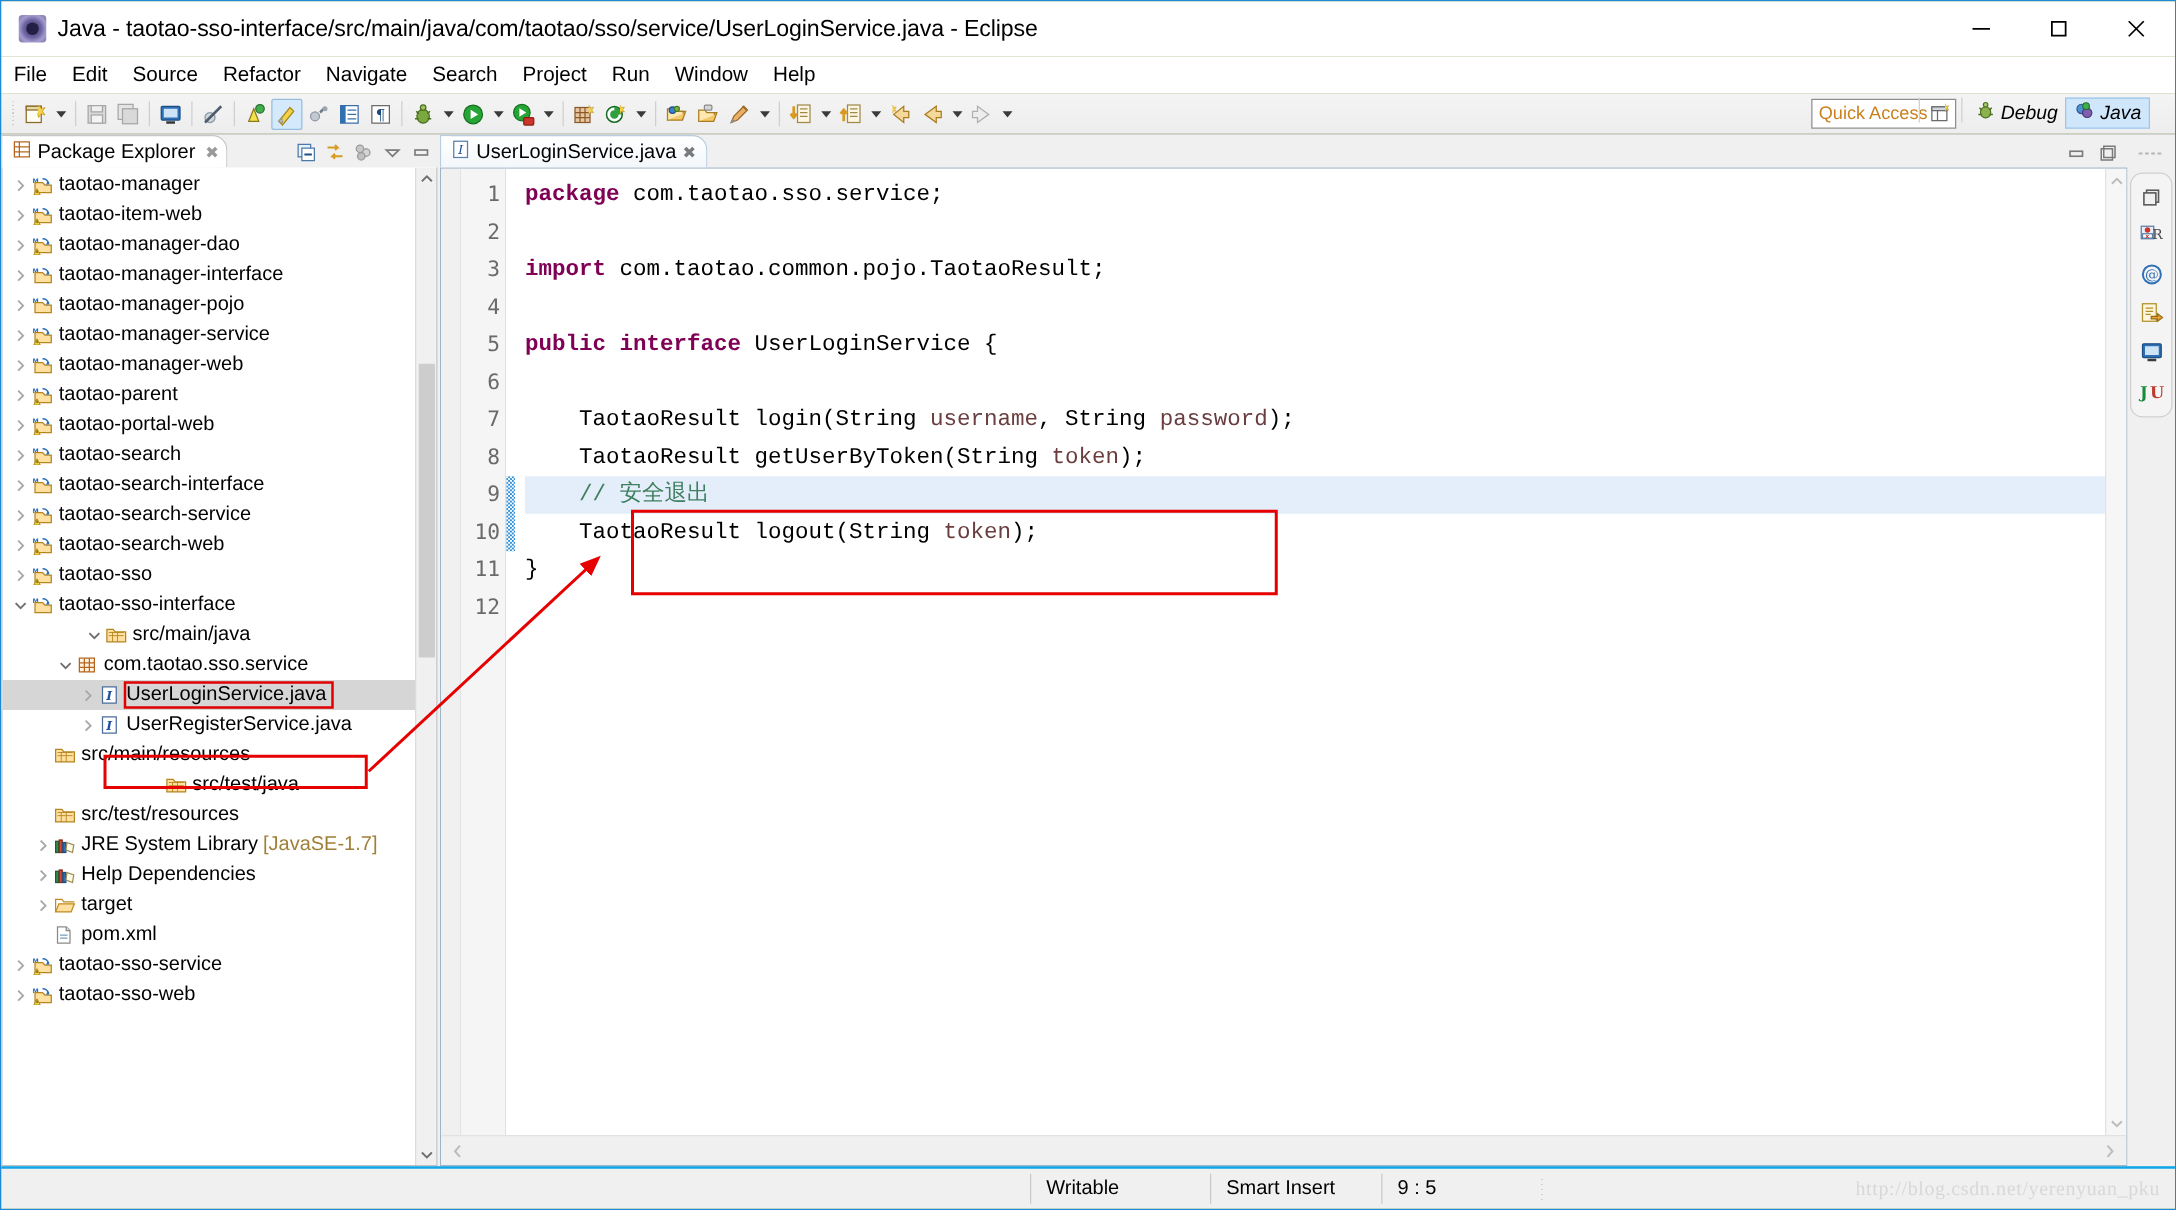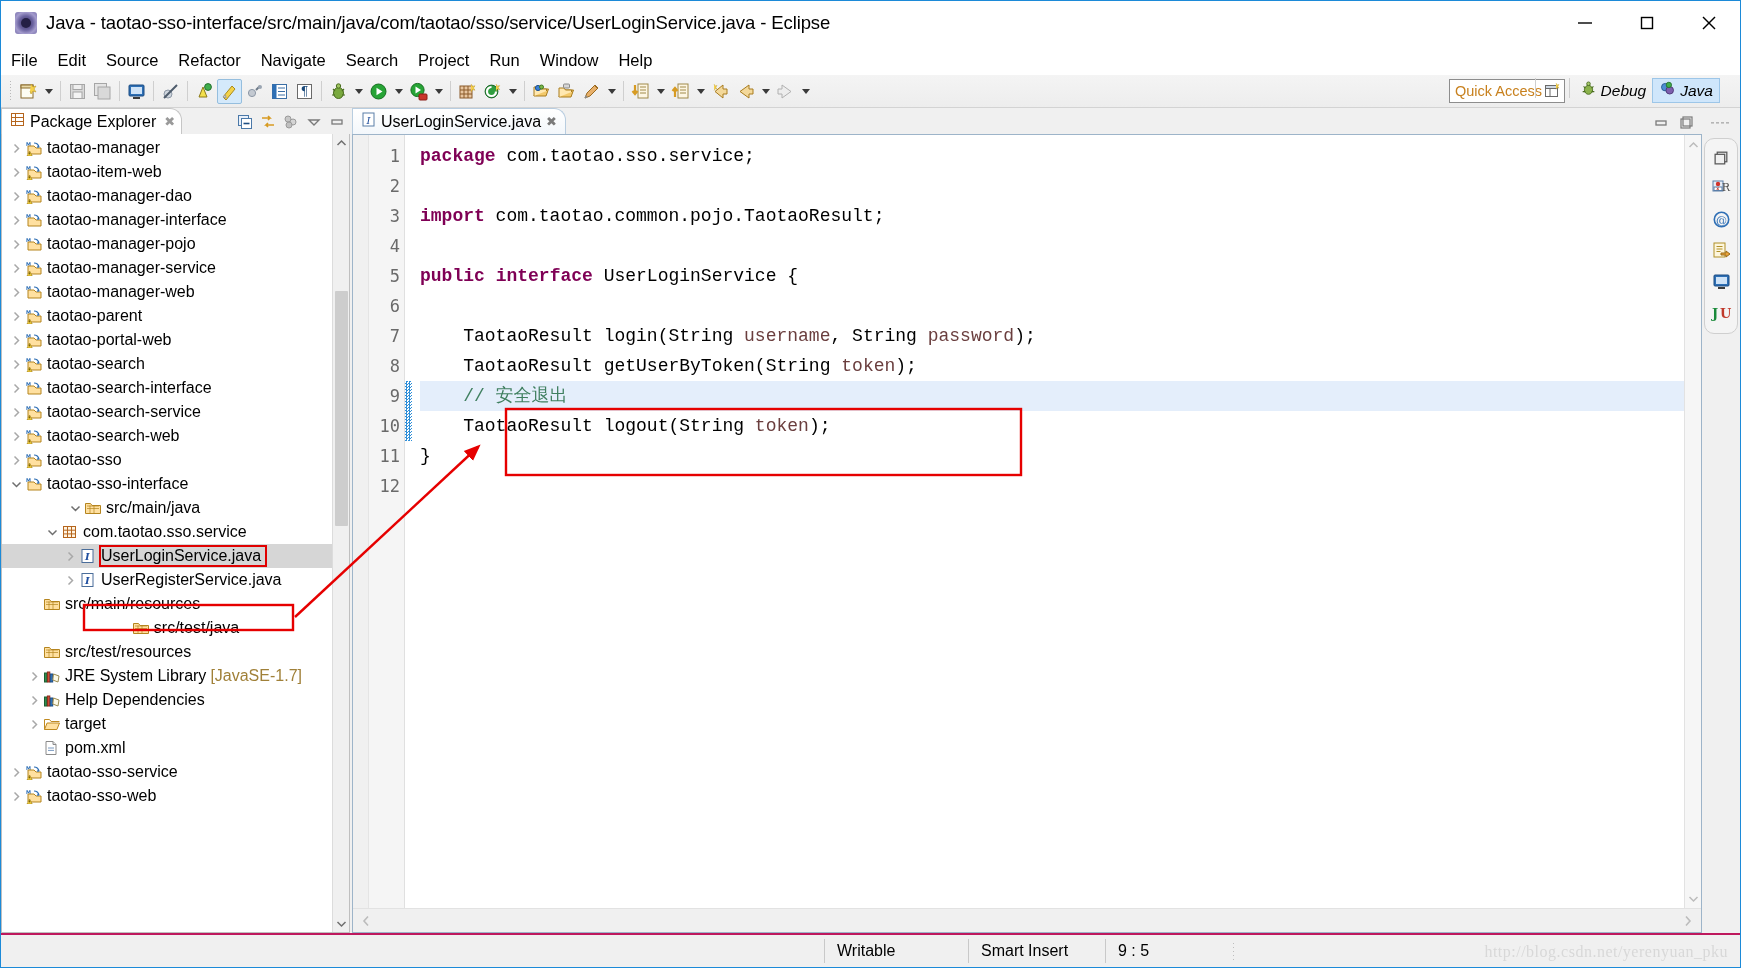--- a/index.html
+++ b/index.html
@@ -179,21 +179,21 @@
   .fv-top { height:26px; display:flex; align-items:center; justify-content:center; width:100%;}
   .fv-card {
     width:34px; background:#f4f4f4; border:1px solid #cfcfcf; border-radius:10px;
     display:flex; flex-direction:column; align-items:center; gap:7px; padding:6px 0 9px;
     margin-top:2px;
   }
   .fv-ic { width:24px; height:24px; display:flex; align-items:center; justify-content:center; cursor:default;}
   
   .statusbar {
     height:34px; flex:0 0 34px; background:#f0f0f0;
-    border-top:2px solid #be185d;
+    border-top:2px solid #0ea5e9;
     display:flex; align-items:center; position:relative; font-size:16px; color:#000;
   }
   .sb-cell { height:24px; display:flex; align-items:center; padding:0 12px; border-left:1px solid #c9c9c9;}
   .sb-cell.first { border-left:1px solid #c9c9c9; }
   .watermark {
     position:absolute; right:12px; top:8px;
     font-family:"Liberation Serif", serif; font-size:16px; color:#d8d8d8; letter-spacing:0.5px;
   }
   .sb-dots { width:9px; height:20px; margin-left:4px;
     background-image:repeating-linear-gradient(to bottom,#bdbdbd 0 1px,transparent 1px 4px);

